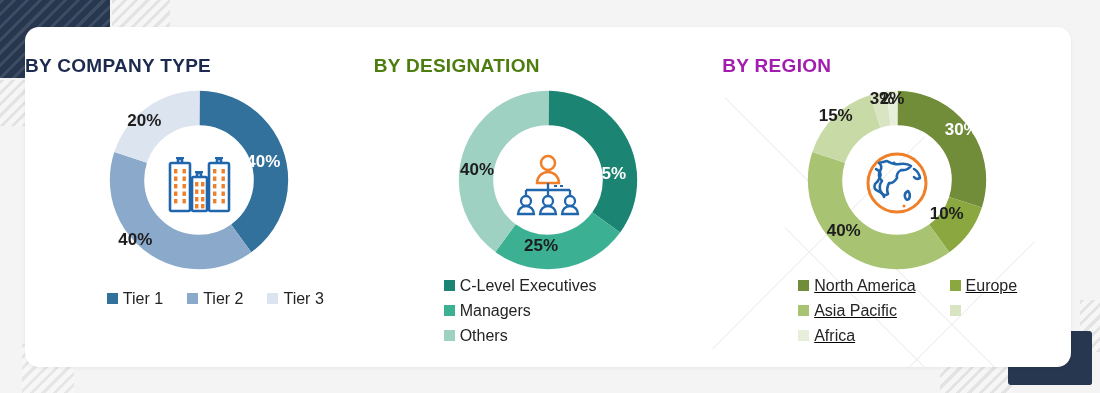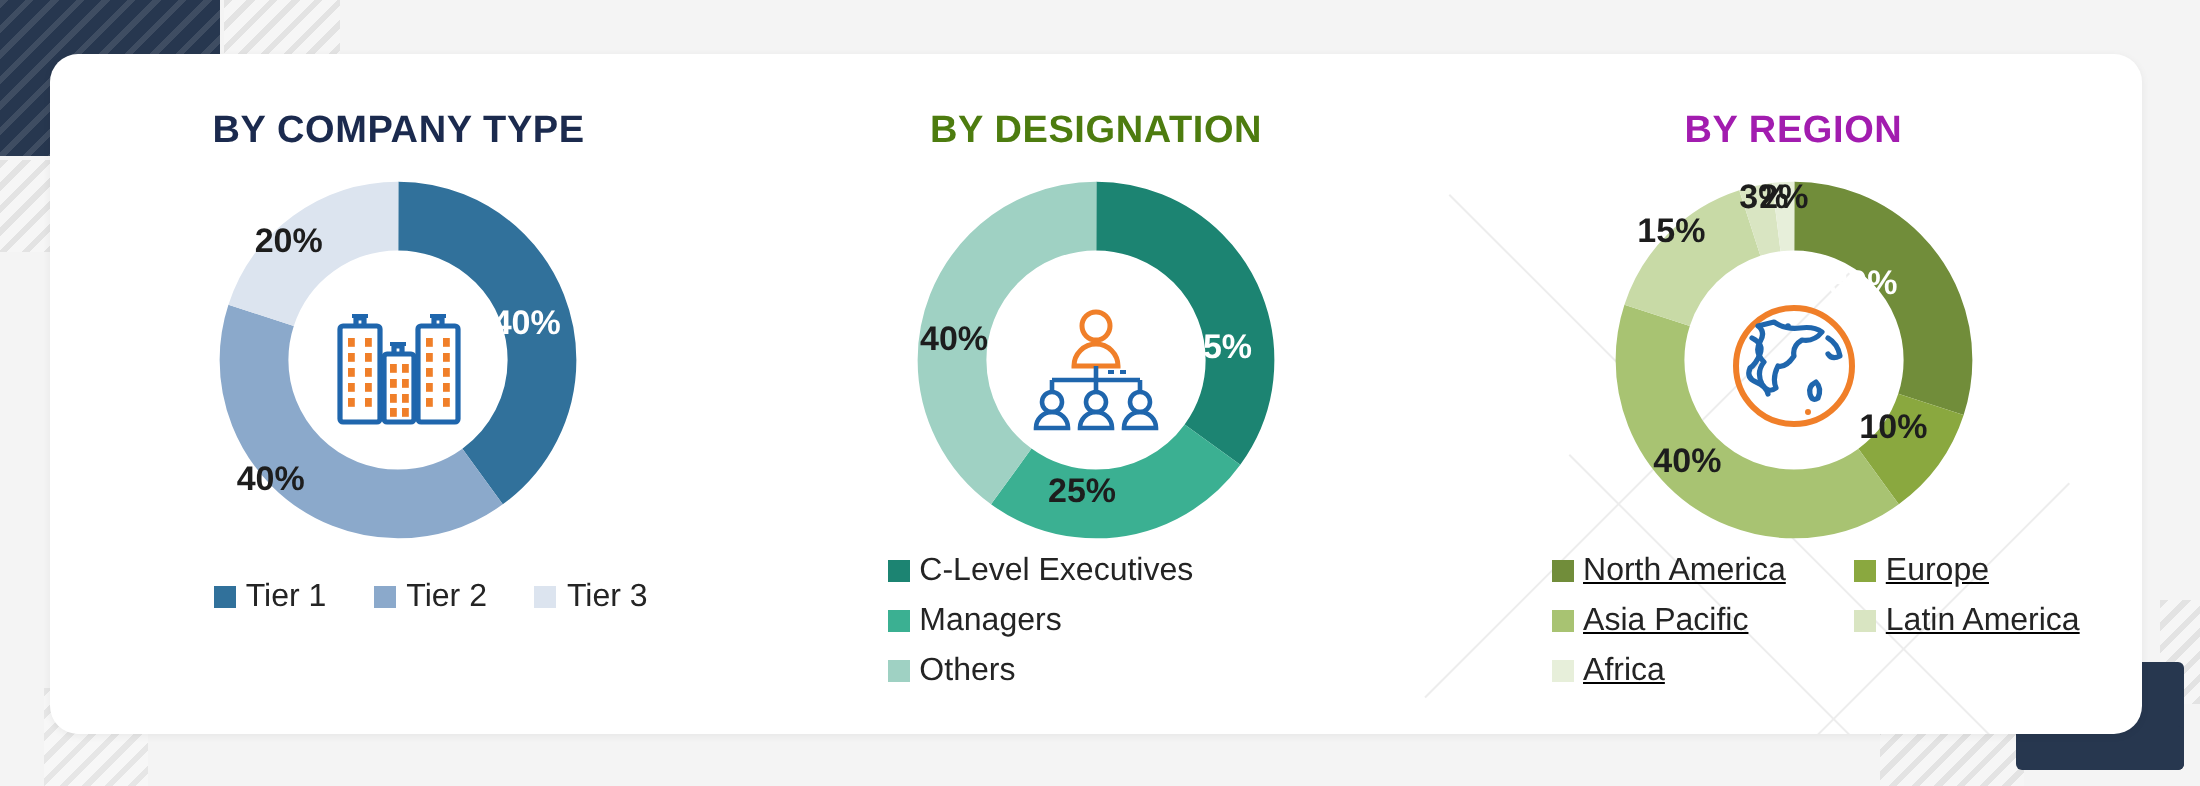--- a/index.html
+++ b/index.html
@@ -60,21 +60,21 @@
     box-shadow:0 1px 4px rgba(0,0,0,.06);
     overflow:hidden;
   }
   .card-wm{position:absolute;inset:0;pointer-events:none;overflow:hidden;}
   .card-wm span{position:absolute;height:1px;background:#ededed;transform-origin:0 0;display:block;}
 
   .panels{position:absolute;inset:0;display:flex;}
   .panel{flex:1;position:relative;}
 
   .chart-title{
-    position:absolute;top:28px;left:0;right:0;text-align:center;
+    position:absolute;top:28px;left:0;right:0;text-align:left;
     font-size:19px;font-weight:bold;letter-spacing:.3px;
   }
 
   .donut-wrap{position:absolute;top:58px;left:0;right:0;height:195px;}
   .donut{position:absolute;left:50%;transform:translateX(-50%);}
 
   .center-icon{
     position:absolute;left:50%;top:50%;transform:translate(-50%,-50%);
     width:96px;height:96px;display:flex;align-items:center;justify-content:center;
   }
@@ -275,21 +275,21 @@
               <path d="M15 22 q6 3 4 8 t-5 7 q-2 5 3 7 t6 6"></path>
               <path d="M26 14 q6 4 13 3 t11 2 q-4 5 -10 4 q-5 3 -4 8 q-4 6 -8 5 q-3 6 -1 11 q-4 3 -7 -2 q-3 -6 1 -11 q-5 -5 -2 -10 q3 -5 -1 -8 z"></path>
               <path d="M53 22 q5 3 6 9 q-4 2 -6 -1"></path>
               <path d="M47 44 q3 3 1 8 q-3 2 -4 -2 q-1 -4 3 -6 z"></path>
             </g>
             <circle cx="33" cy="16" r="1.4" fill="#1f66ad"></circle>
             <circle cx="43" cy="59" r="1.5" fill="#f07f29"></circle>
           </svg>
         </div>
 
-        <div class="pct" style="left:50%;margin-left:18px;top:48px;color:#ffffff">30%</div>
+        <div class="pct" style="left:50%;margin-left:48px;top:36px;color:#ffffff">30%</div>
         <div class="pct" style="left:50%;margin-left:33px;top:120px;color:#1d1d1d">10%</div>
         <div class="pct" style="left:50%;margin-left:-70px;top:137px;color:#1d1d1d">40%</div>
         <div class="pct" style="left:50%;margin-left:-78px;top:22px;color:#1d1d1d">15%</div>
         <div class="pct" style="left:50%;margin-left:-27px;top:5px;color:#1d1d1d">3%</div>
         <div class="pct" style="left:50%;margin-left:-17px;top:5px;color:#1d1d1d">2%</div>
       </div>
 
       <div class="legend legend-grid">
         <div class="legend-row">
           <span class="swatch" style="background:#718d3a"></span>
@@ -298,21 +298,20 @@
         <div class="legend-row">
           <span class="swatch" style="background:#8aa83f"></span>
           <span class="legend-label">Europe</span>
         </div>
         <div class="legend-row">
           <span class="swatch" style="background:#a8c372"></span>
           <span class="legend-label">Asia Pacific</span>
         </div>
         <div class="legend-row">
           <span class="swatch" style="background:#d9e5c2"></span>
-          <span class="legend-label">Latin America</span>
         </div>
         <div class="legend-row">
           <span class="swatch" style="background:#e7efda"></span>
           <span class="legend-label">Africa</span>
         </div>
       </div>
     </div>
 
   </div>
 </div>

